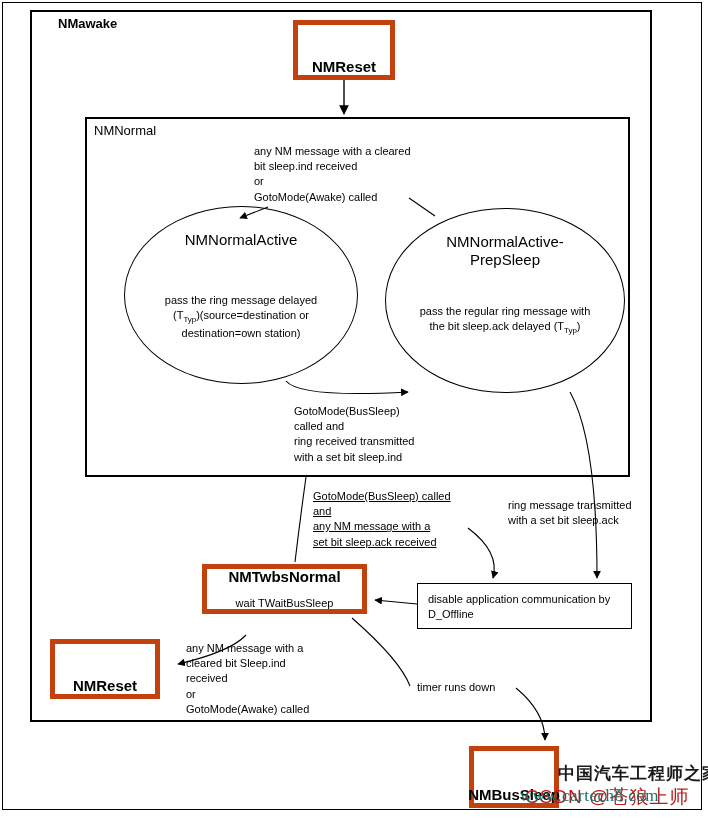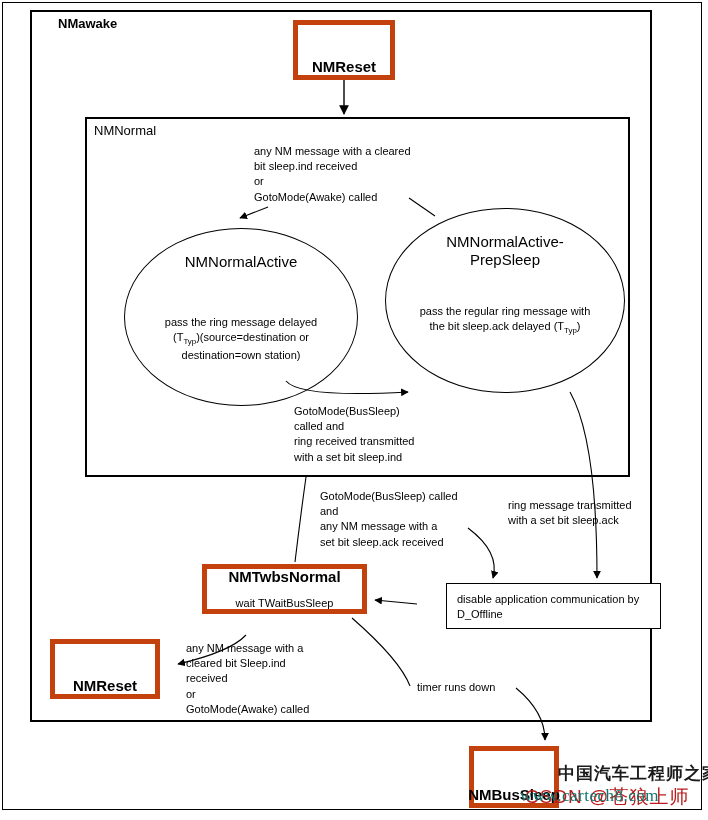--- a/index.html
+++ b/index.html
@@ -106,38 +106,37 @@
     height: 62px;
   }
   .plain-box {
     position: absolute;
     box-sizing: border-box;
     border: 1px solid #000;
     background: #ffffff;
     padding: 8px 10px;
     font-size: 11px;
     line-height: 1.35;
-    margin-left: 29px;
   }
   .disable-box {
     left: 417px;
     top: 583px;
     width: 215px;
     height: 46px;
   }
   .ellipse {
     position: absolute;
     box-sizing: border-box;
     border: 1px solid #000;
     border-radius: 50%;
     background: transparent;
   }
   .ellipse-left {
     left: 124px;
-    top: 228px;
+    top: 206px;
     width: 234px;
     height: 178px;
   }
   .ellipse-right {
     left: 385px;
     top: 208px;
     width: 240px;
     height: 185px;
   }
   .ell-title {
@@ -241,21 +240,21 @@
   </div>
 
   <div class="ann" style="left:254px; top:144px;">any NM message with a cleared
 bit sleep.ind received
 or
 GotoMode(Awake) called</div>
   <div class="ann" style="left:294px; top:404px;">GotoMode(BusSleep)
 called and
 ring received transmitted
 with a set bit sleep.ind</div>
-  <div class="ann" style="left:320px; top:489px;">GotoMode(BusSleep) called
+  <div class="ann" style="left:313px; top:489px;text-decoration:underline;">GotoMode(BusSleep) called
 and
 any NM message with a
 set bit sleep.ack received</div>
   <div class="ann" style="left:508px; top:498px;">ring message transmitted
 with a set bit sleep.ack</div>
   <div class="ann" style="left:186px; top:641px;">any NM message with a
 cleared bit Sleep.ind
 received
 or
 GotoMode(Awake) called</div>

